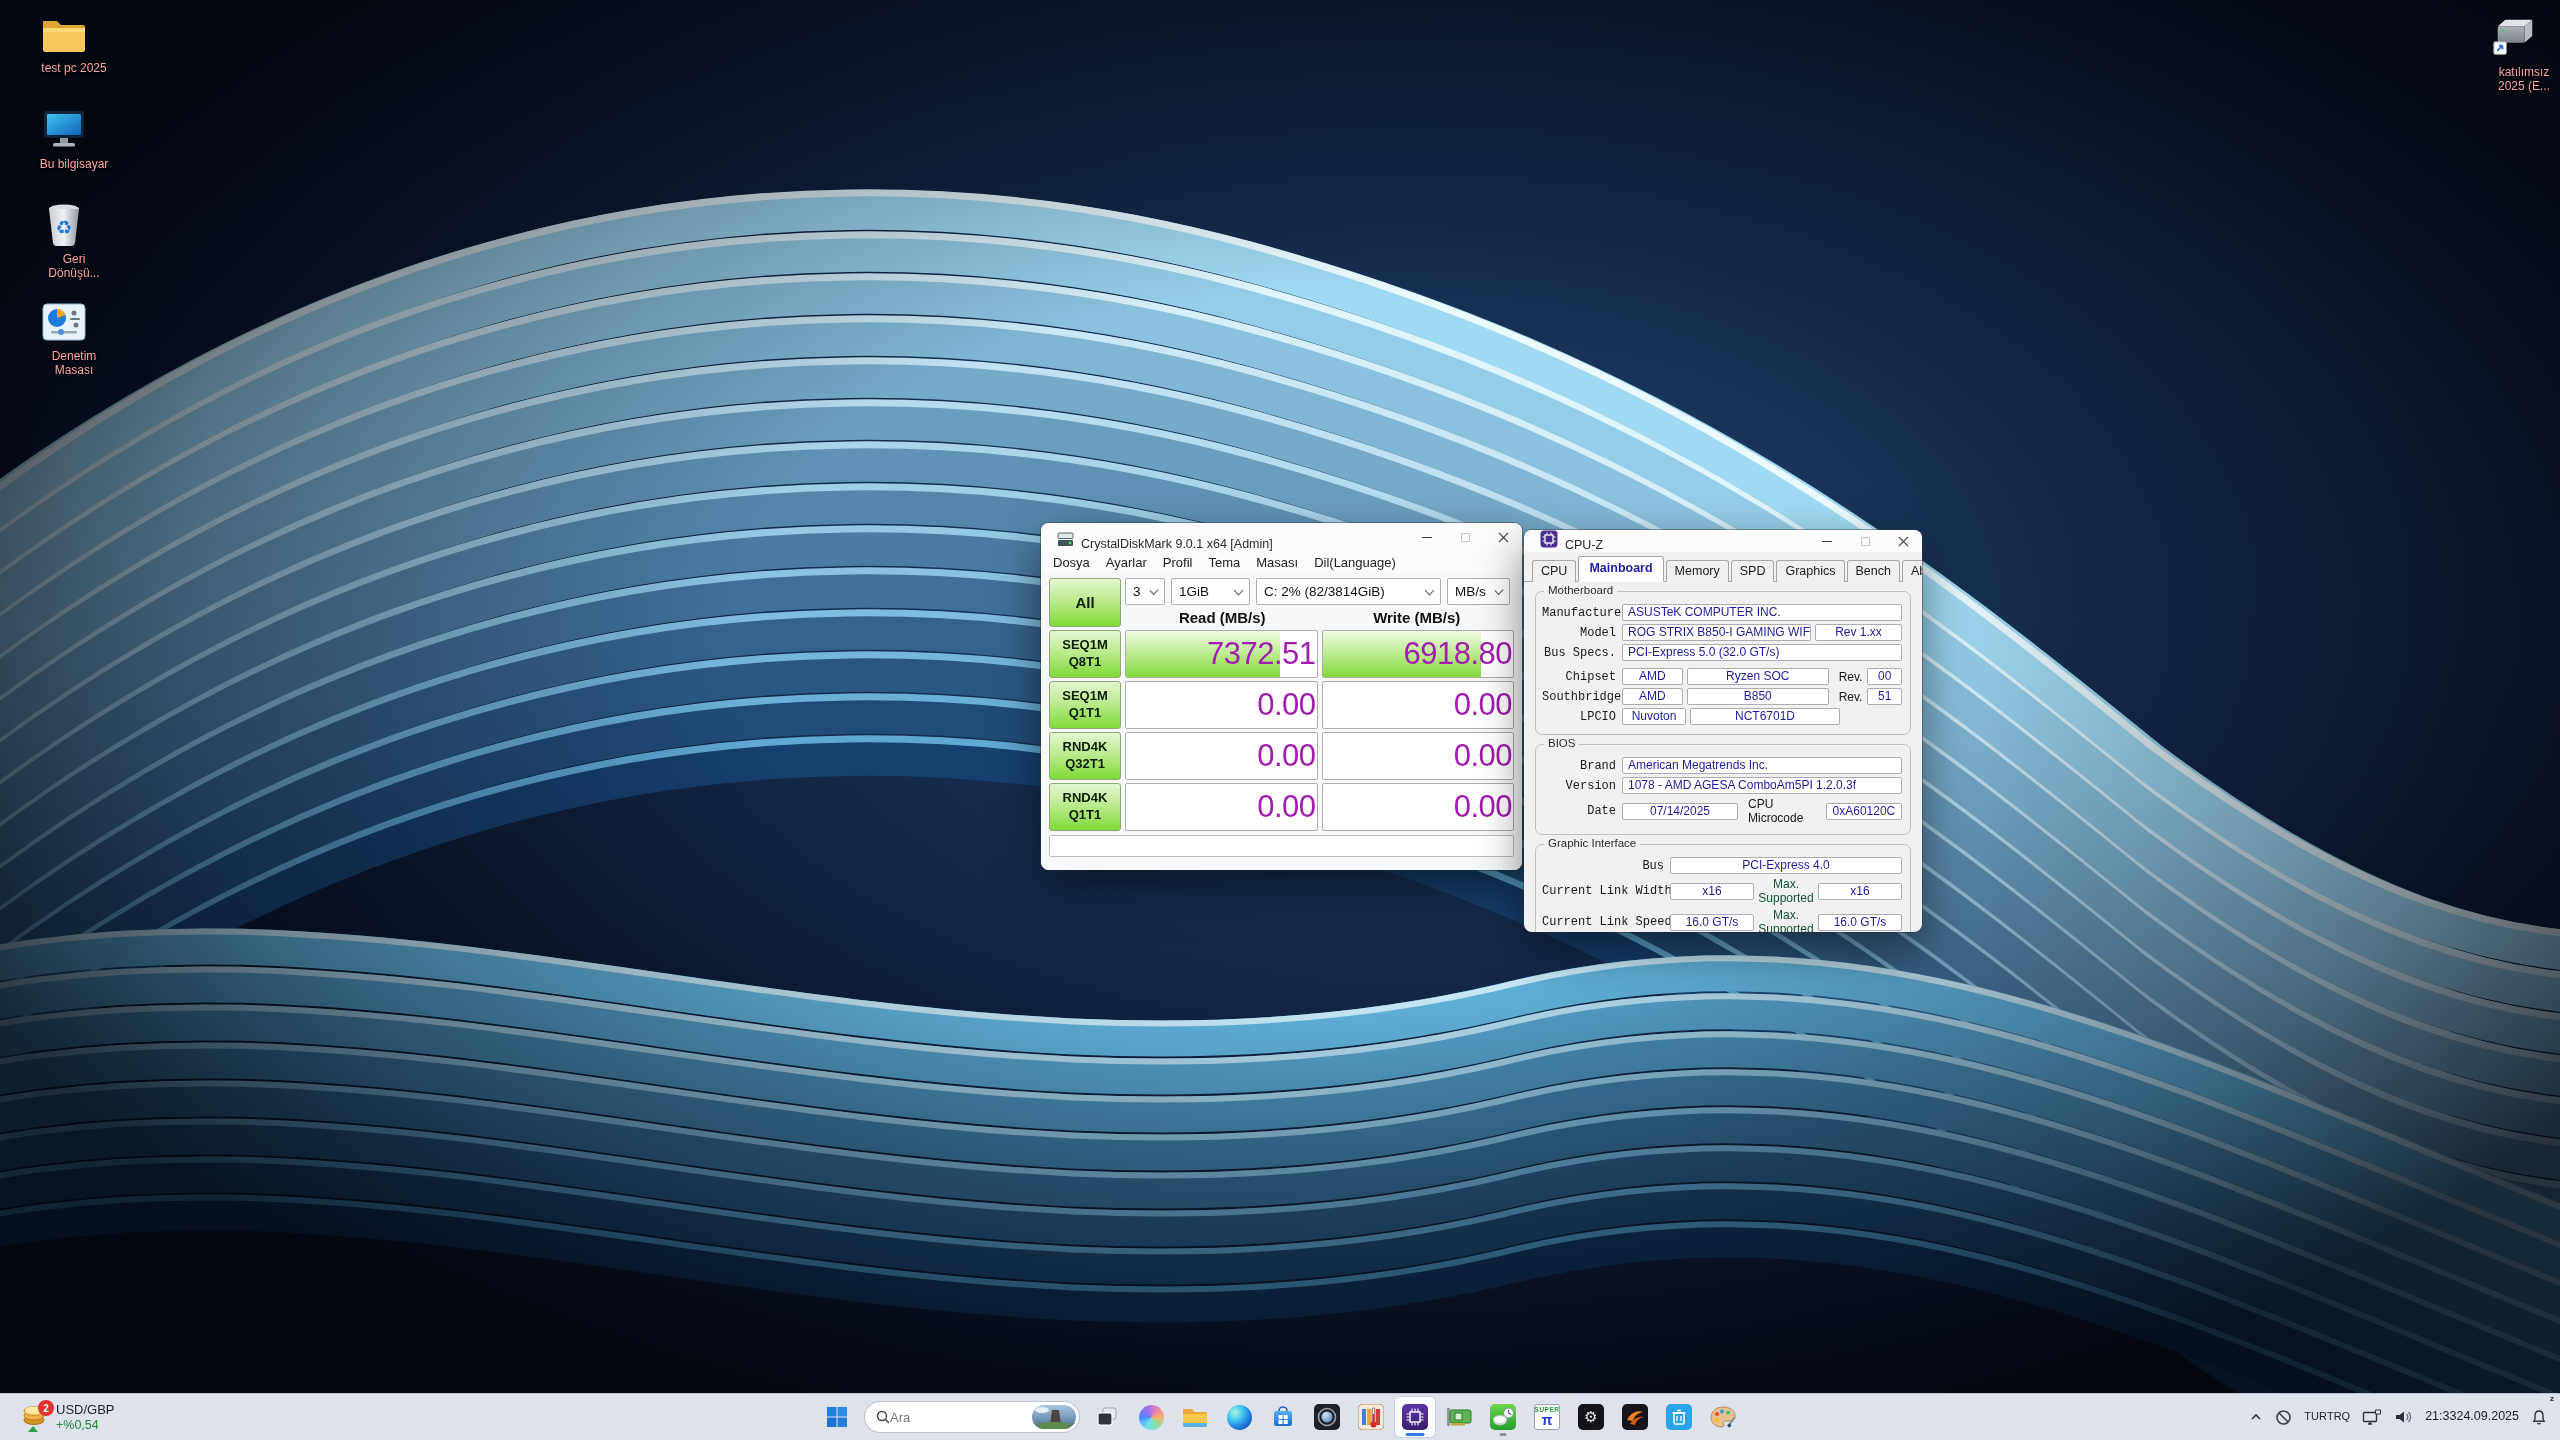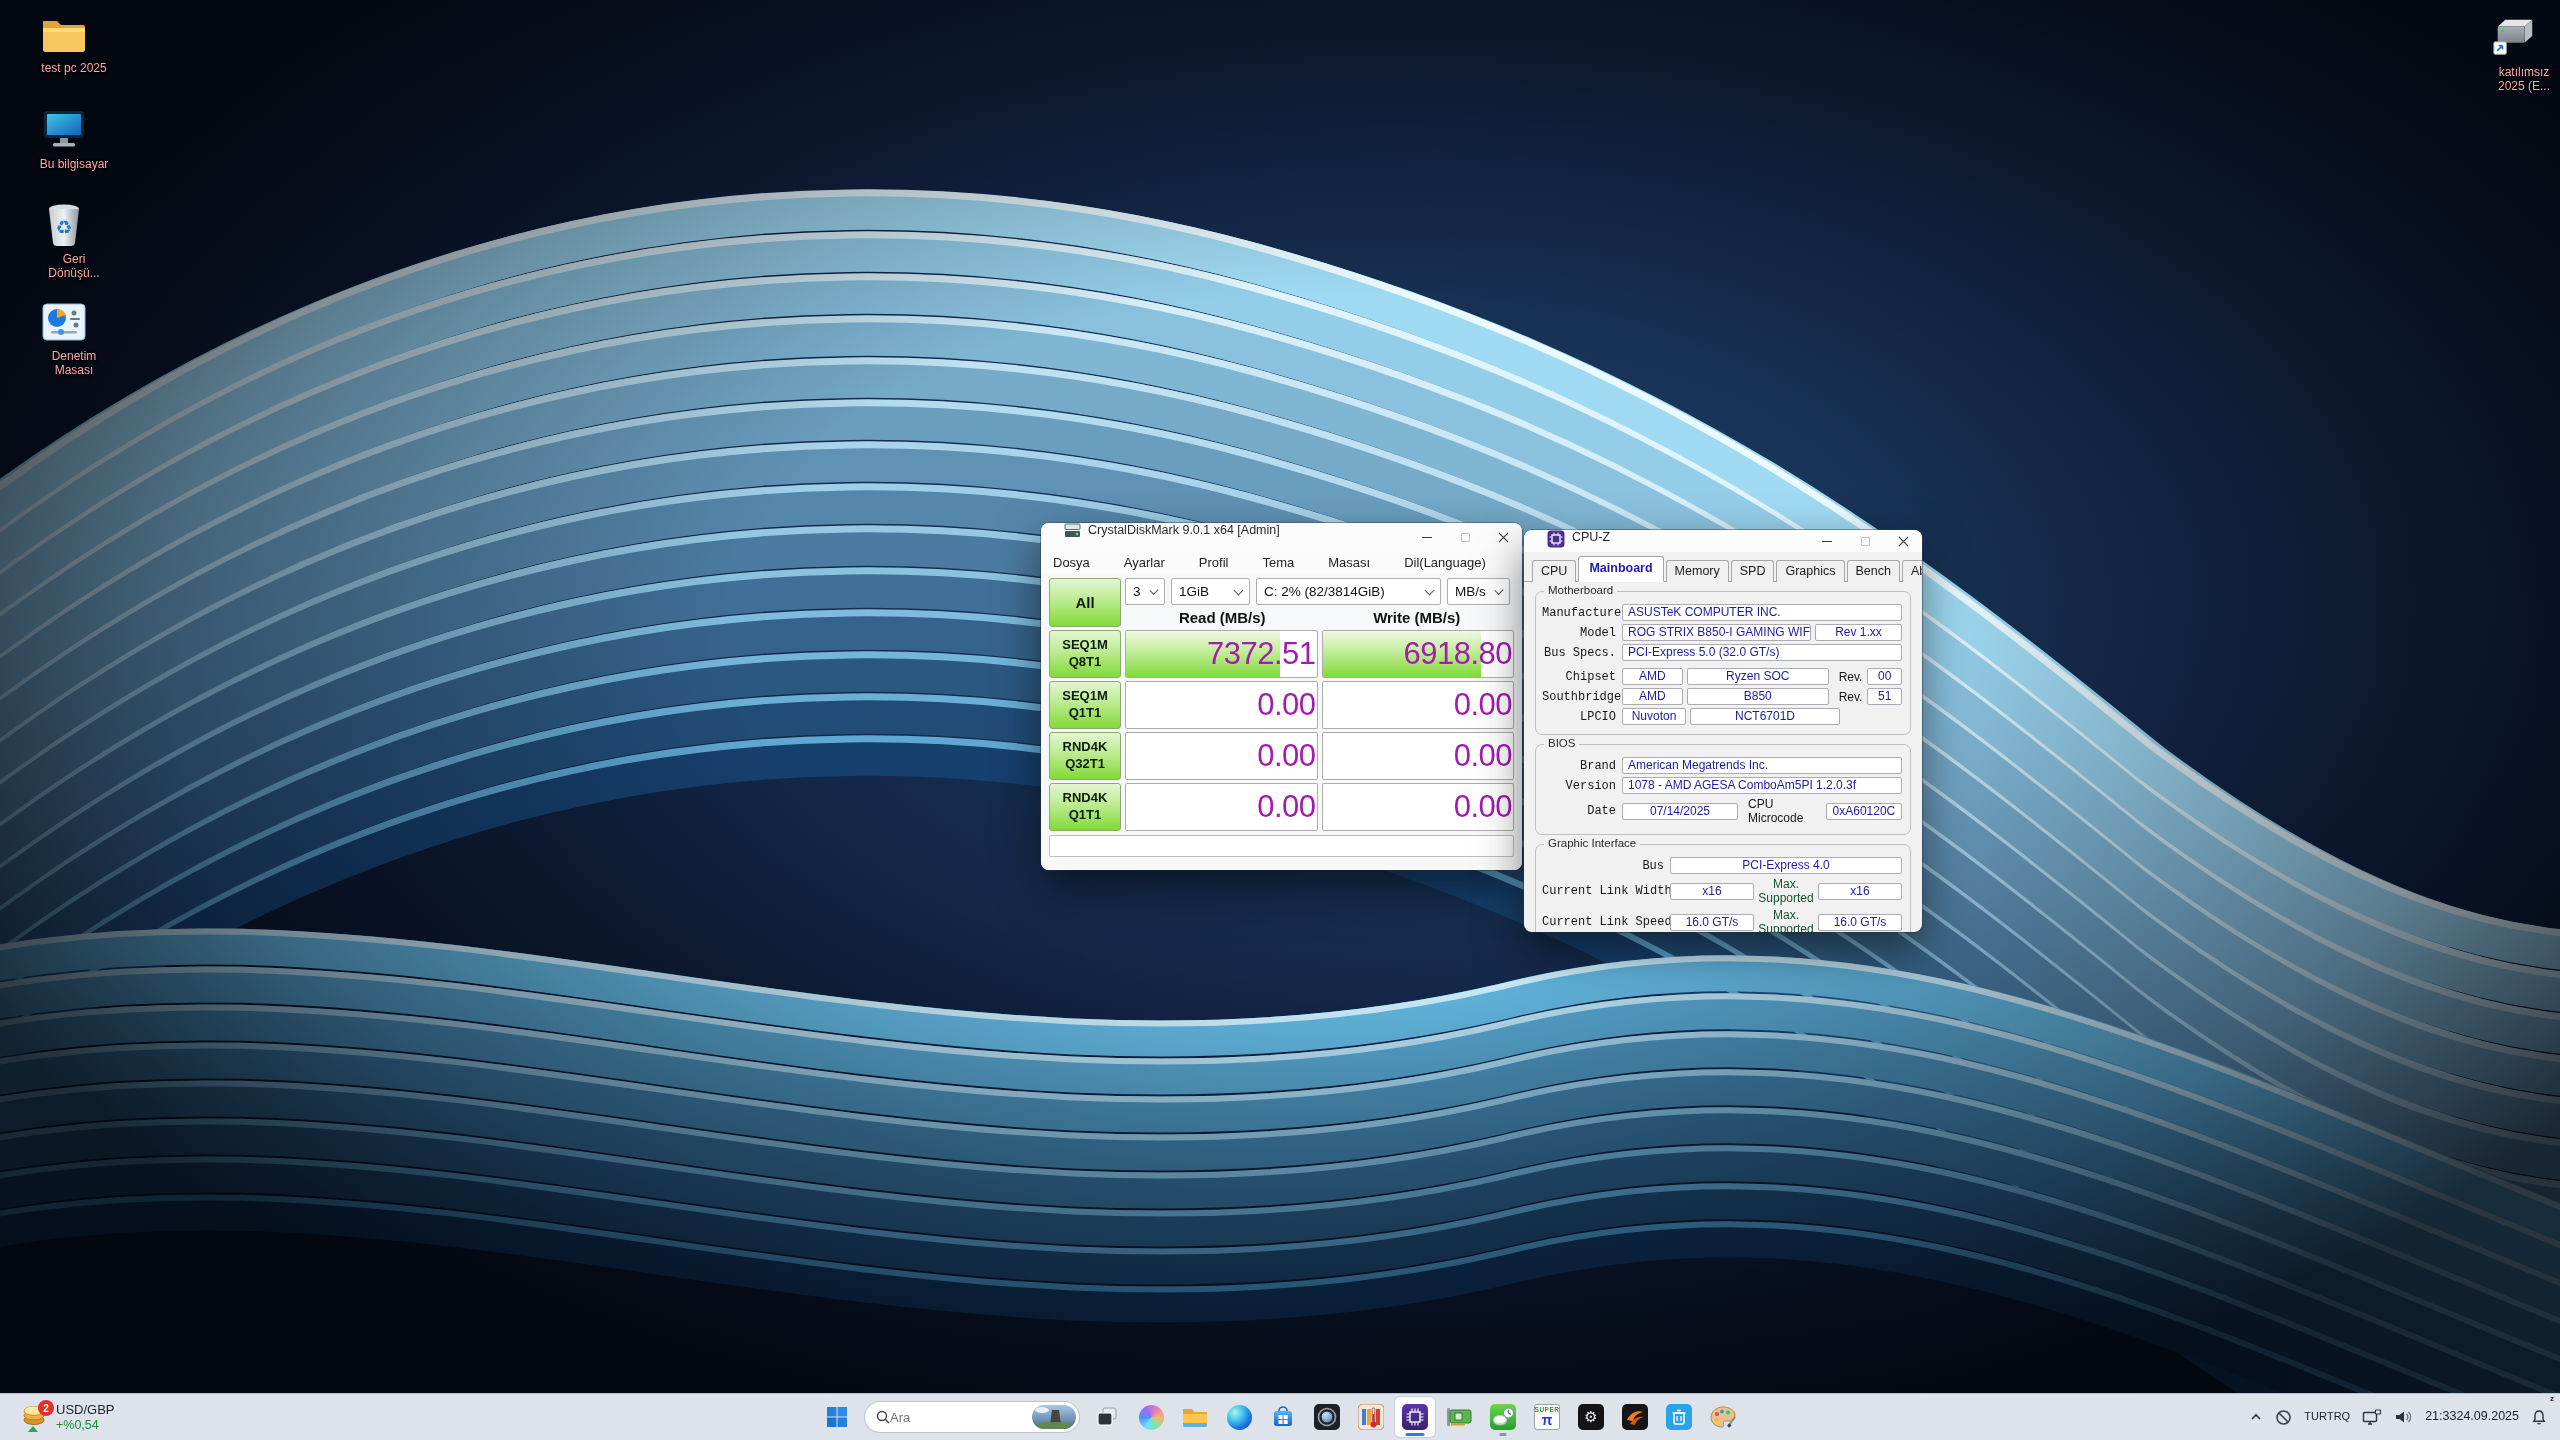--- a/index.html
+++ b/index.html
@@ -15,30 +15,30 @@
 
   
   .dicon { position:absolute; width:96px; display:flex; flex-direction:column; align-items:center; gap:5px; cursor:default; }
   .dicon .art { width:48px; height:44px; display:flex; align-items:center; justify-content:center; position:relative; }
   .dlabel { color:#fca5a5; font-size:12px; line-height:1.2; text-align:center; text-shadow:0 1px 3px rgba(0,0,0,.95), 0 0 2px rgba(0,0,0,.8);padding-left:20px; }
   .recycle-glyph { position:absolute; left:50%; top:54%; transform:translate(-50%,-50%); font-size:19px; color:#2277cf; text-shadow:0 0 1px #fff; }
 
   
   .window { position:absolute; border-radius:8px; background:#f3f4f6; overflow:hidden;
       box-shadow:0 18px 45px rgba(0,0,0,.5), 0 0 0 1px rgba(55,65,85,.45); }
-  .titlebar { height:28px; display:flex; align-items:flex-start; padding-left:23px; background:#fcfcfd; }
+  .titlebar { height:28px; display:flex; align-items:flex-end; padding-left:16px; background:#fcfcfd; }
   .titlebar .title { font-size:12.5px; color:#2a2a2e; margin-left:7px; flex:1; white-space:nowrap; overflow:hidden; }
   .wbtns { display:flex; height:100%; }
   .wbtn { width:38px; height:100%; display:flex; align-items:center; justify-content:center; }
   .glyph-min { width:10px; height:0; border-top:1px solid #3a3a3e; }
   .glyph-max { width:9px; height:9px; border:1px solid #c2c2c6; border-radius:1px; }
 
   
   .cdm { left:1041px; top:523px; width:481px; height:347px; }
-  .menubar { height:22px; display:flex; align-items:center; padding:0 4px; background:#fbfbfc; font-size:13px; color:#222;gap:18px; }
+  .menubar { height:22px; display:flex; align-items:center; padding:0 4px; background:#fbfbfc; font-size:13px; color:#222; }
   .menubar span { padding:2px 8px; }
   .cdm-body { padding:5px 8px 0 8px; background:#f7f8f9; height:calc(100% - 50px); }
   .cdm-top { display:flex; gap:4px; height:49px; }
   .allbtn { width:72px; height:49px; border:1px solid #8fa871; border-radius:3px; font-weight:bold; font-size:15px; color:#0d1d05;
       background:linear-gradient(180deg,#e4f6d2 0%,#b9ea8b 48%,#80da37 100%); }
   .cdm-topright { flex:1; display:flex; flex-direction:column; }
   .dd-row { display:flex; gap:6px; height:27px; }
   .dd { display:flex; align-items:center; background:#fff; border:1px solid #adadad; border-radius:2px; padding:0 7px; font-size:13.5px; color:#111; }
   .dd .chev { width:7px; height:7px; border-right:1.5px solid #5a5a5a; border-bottom:1.5px solid #5a5a5a; transform:rotate(45deg); margin-left:auto; margin-top:-3px; }
   .dd span { margin-right:10px; white-space:nowrap; }

